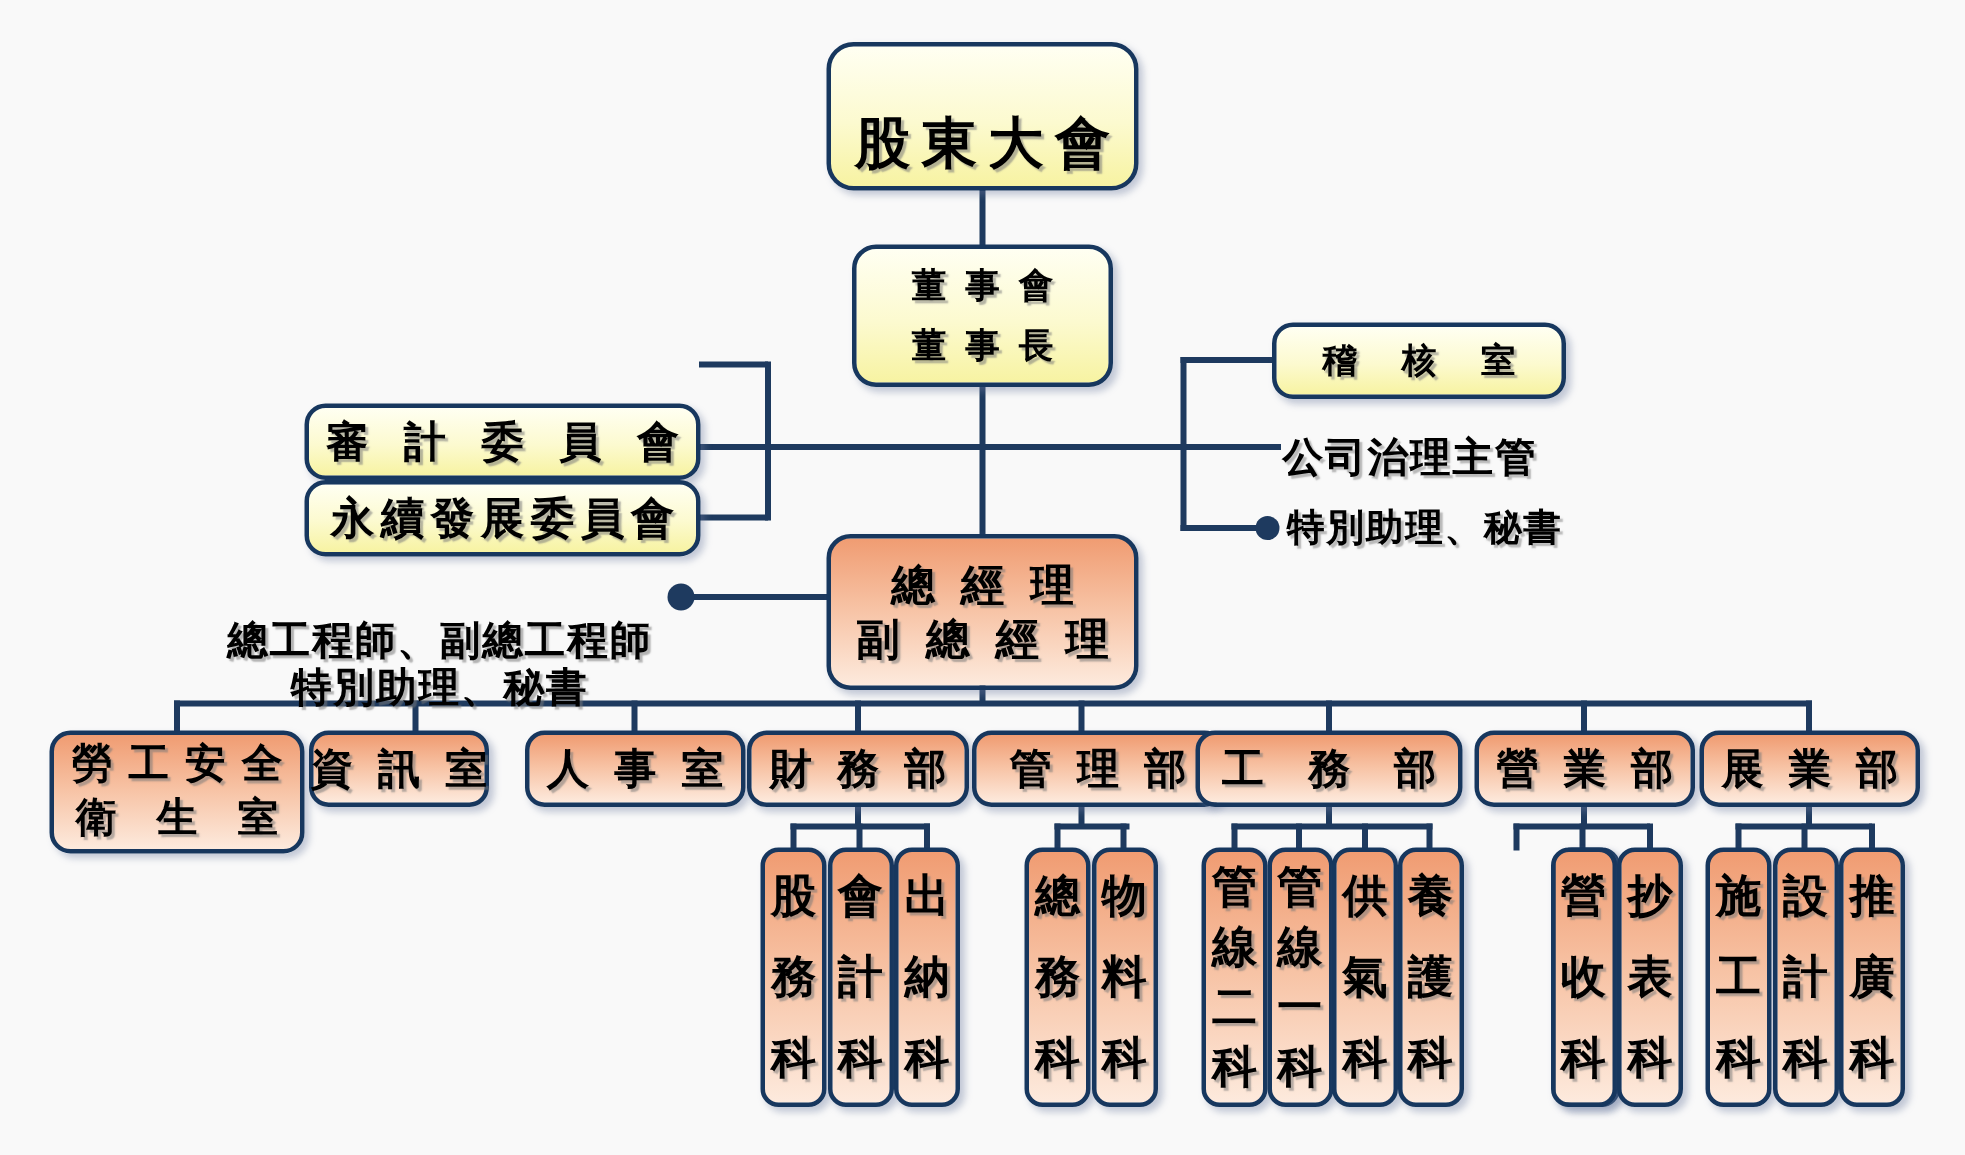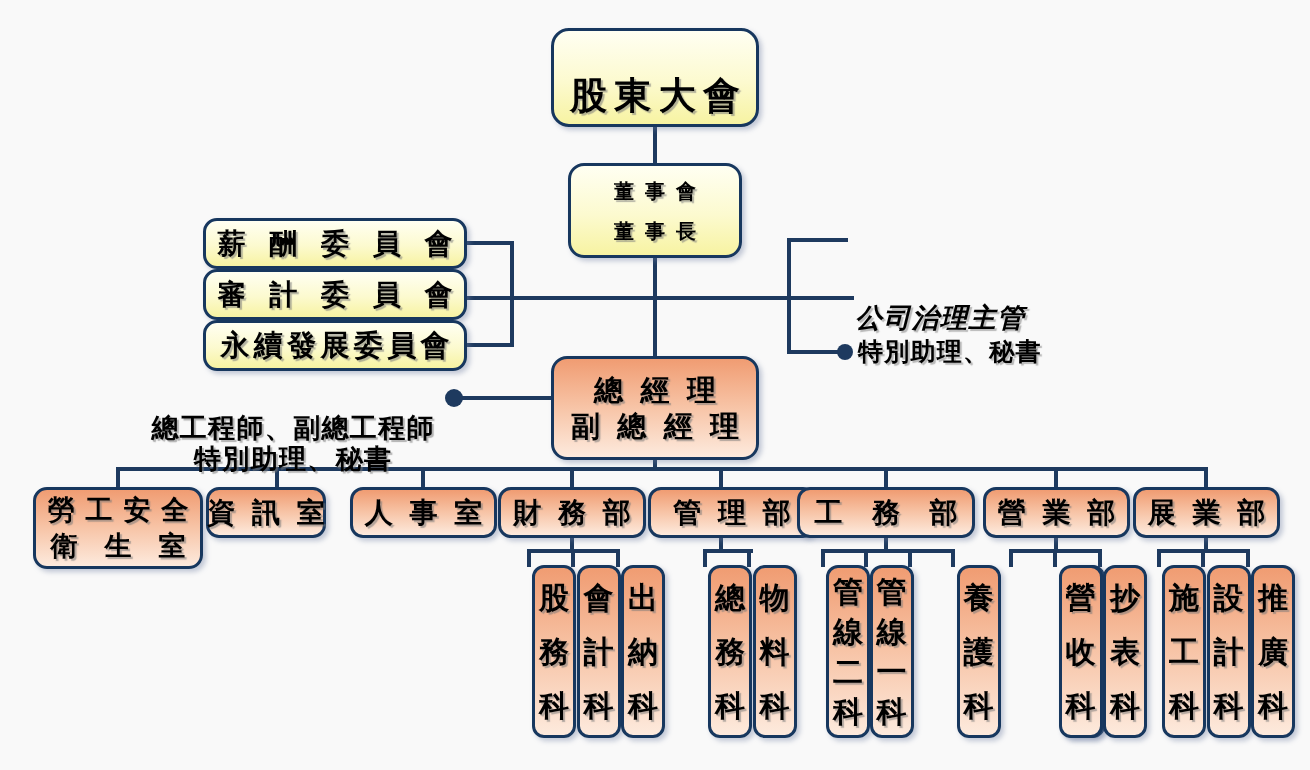--- a/index.html
+++ b/index.html
@@ -16,40 +16,40 @@
   .box{
     position:absolute;display:flex;flex-direction:column;align-items:center;justify-content:center;
     border:3px solid #17375E;box-sizing:border-box;
     box-shadow:3px 3px 5px rgba(110,125,160,.40);
   }
   .yellow{background:linear-gradient(180deg,#FFFFF2 0%,#FCFACF 55%,#F7F3A2 100%);}
   .orange{background:linear-gradient(180deg,#F09C72 0%,#F7C3A5 48%,#FDEADD 100%);}
   .txt{display:block;text-align:center;white-space:nowrap;
        text-shadow:2px 2px 1px rgba(120,120,120,.55);}
   
-  .fs37{font-size:37px;margin-top:36px;} .fs30{font-size:20px;} .fs29{font-size:29px;}
+  .fs37{font-size:37px;margin-top:36px;} .fs30{font-size:23px;} .fs29{font-size:29px;}
   .fs28{font-size:28px;} .fs27{font-size:27px;} .fs26{font-size:26px;margin-top:28px;} .fs25{font-size:25px;}
   
   .ls05{letter-spacing:.05em;margin-right:-.05em;}
   .ls15{letter-spacing:.15em;margin-right:-.15em;}
   .ls20{letter-spacing:.2em;margin-right:-.2em;}
   .ls40{letter-spacing:.4em;margin-right:-.4em;}
   .ls55{letter-spacing:.55em;margin-right:-.55em;}
   .ls60{letter-spacing:.6em;margin-right:-.6em;}
   .ls85{letter-spacing:.85em;margin-right:-.85em;}
   .ls100{letter-spacing:1.0em;margin-right:-1.0em;}
   .ls105{letter-spacing:1.05em;margin-right:-1.05em;}
   .ls130{letter-spacing:1.3em;margin-right:-1.3em;}
   .lh40{line-height:40px;} .lh36{line-height:36px;}
   
   .cbox{left:203px;width:264px;height:51px;border-radius:14px;}
   
   .dbox{top:487px;height:51px;border-radius:13px;}
   
-  .sbox{top:565px;width:44px;height:173px;border-radius:12px;margin-left:25px;}
+  .sbox{top:565px;width:44px;height:173px;border-radius:12px;}
   .vtxt{display:block;width:32px;text-align:center;word-break:break-all;font-size:30px;
         text-shadow:2px 2px 1px rgba(120,120,120,.55);}
   .lh3{line-height:54px;} .lh4{line-height:40px;}
   
   .sidelabel{position:absolute;white-space:nowrap;
              text-shadow:2px 2px 1px rgba(120,120,120,.5);}
 </style>
 </head>
 <body>
 
@@ -108,31 +108,31 @@
 
   <div class="box yellow" style="left:551px;top:28px;width:208px;height:99px;border-radius:18px;">
     <span class="txt fs37 ls20">股東大會</span>
   </div>
 
   <div class="box yellow" style="left:568px;top:163px;width:174px;height:95px;border-radius:16px;">
     <span class="txt fs30 ls55 lh40">董事會</span>
     <span class="txt fs30 ls55 lh40">董事長</span>
   </div>
 
-  <div class="box yellow cbox" style="top:218px;">
-    <span class="txt fs28 ls85">薪酬委員會</span>
-  </div>
   <div class="box yellow cbox" style="top:269px;">
     <span class="txt fs28 ls85">審計委員會</span>
   </div>
   <div class="box yellow cbox" style="top:320px;">
     <span class="txt fs29 ls15">永續發展委員會</span>
   </div>
 
-  <div class="sidelabel fs27 ls05" style="left:855px;top:304px;line-height:28px;font-style:italic;">
+  <div class="box yellow" style="left:848px;top:215px;width:196px;height:51px;border-radius:14px;">
+    <span class="txt fs30 ls130">稽核室</span>
+  </div>
+  <div class="sidelabel fs27 ls05" style="left:855px;top:292px;line-height:28px;">
     <span>公司治理主管</span>
   </div>
   <div class="sidelabel fs25 ls05" style="left:858px;top:339px;line-height:26px;">
     <span>特別助理、秘書</span>
   </div>
 
   <div class="box orange" style="left:551px;top:356px;width:208px;height:104px;border-radius:16px;">
     <span class="txt fs29 ls60 lh36">總經理</span>
     <span class="txt fs29 ls60 lh36">副總經理</span>
   </div>
@@ -183,20 +183,23 @@
   <div class="box orange sbox" style="left:727.5px;">
     <span class="vtxt lh3">物料科</span>
   </div>
 
   <div class="box orange sbox" style="left:801px;">
     <span class="vtxt lh4">管線二科</span>
   </div>
   <div class="box orange sbox" style="left:844.5px;">
     <span class="vtxt lh4">管線一科</span>
   </div>
+  <div class="box orange sbox" style="left:888px;">
+    <span class="vtxt lh3">供氣科</span>
+  </div>
   <div class="box orange sbox" style="left:931.5px;">
     <span class="vtxt lh3">養護科</span>
   </div>
 
   <div class="box orange sbox" style="left:1036px;">
     <span class="vtxt lh3">表務科</span>
   </div>
   <div class="box orange sbox" style="left:1033.5px;">
     <span class="vtxt lh3">營收科</span>
   </div>

